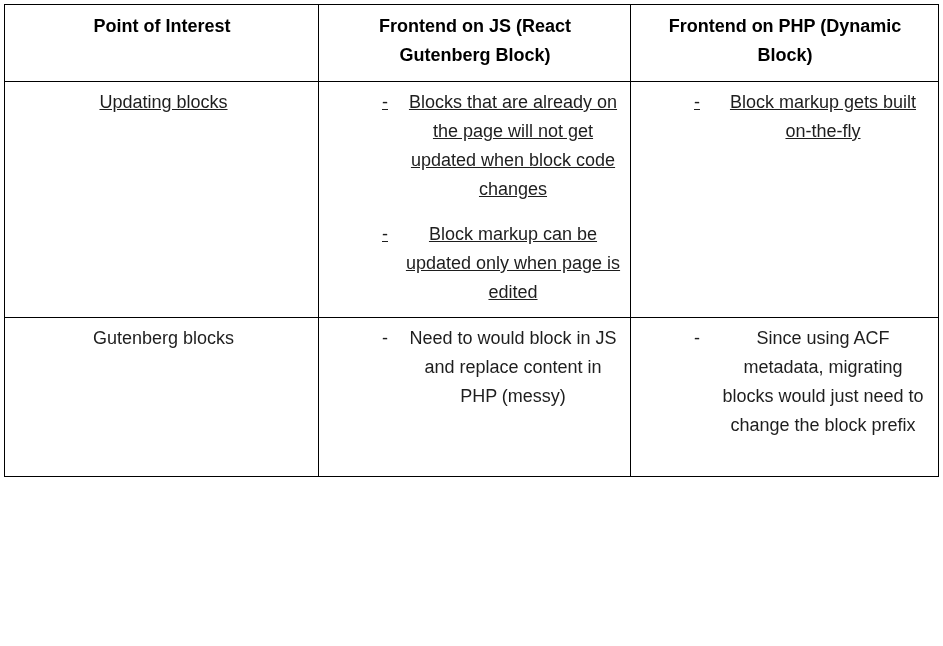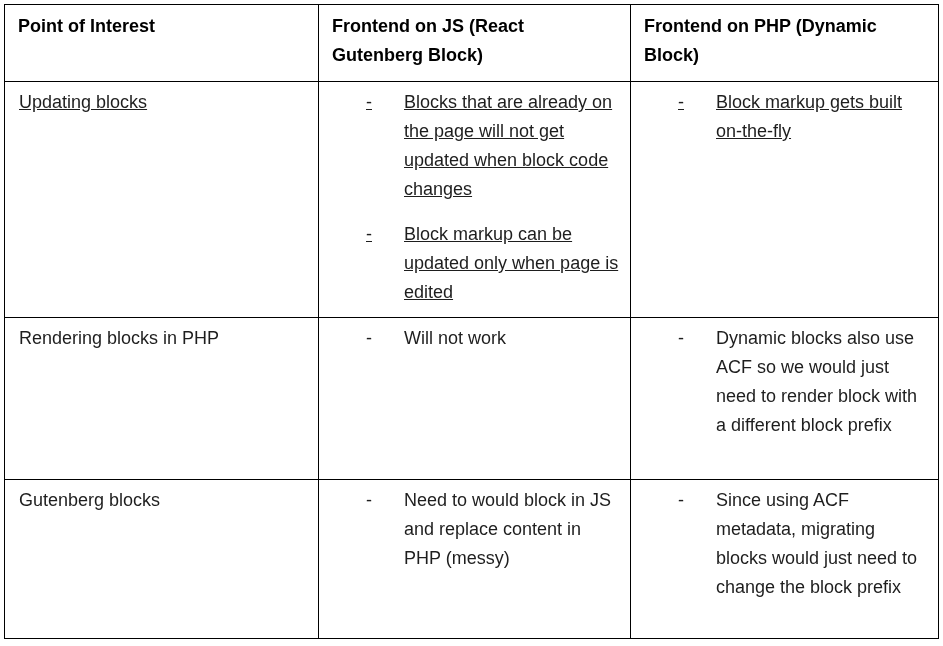--- a/index.html
+++ b/index.html
@@ -22,21 +22,21 @@
     width: 934px;
     border-collapse: collapse;
     table-layout: fixed;
   }
   col.c1 { width: 314px; }
   col.c2 { width: 312px; }
   col.c3 { width: 308px; }
   th, td {
     border: 1.5px solid #000000;
     vertical-align: top;
-    text-align: left;
+    text-align: center;
     font-size: 18px;
     line-height: 29px;
     box-sizing: border-box;
   }
   th {
     font-weight: bold;
     color: #000000;
     padding: 7px 12px 0 13px;
     height: 77px;
   }
@@ -94,35 +94,20 @@
           <span class="btext">Block markup can be updated only when page is edited</span>
         </div>
       </td>
       <td class="list-cell">
         <div class="bullet">
           <span class="dash">-</span>
           <span class="btext">Block markup gets built on-the-fly</span>
         </div>
       </td>
     </tr>
-    <tr class="r2">
-      <td class="point-cell">Rendering blocks in PHP</td>
-      <td class="list-cell">
-        <div class="bullet">
-          <span class="dash">-</span>
-          <span class="btext">Will not work</span>
-        </div>
-      </td>
-      <td class="list-cell">
-        <div class="bullet">
-          <span class="dash">-</span>
-          <span class="btext">Dynamic blocks also use ACF so we would just need to render block with a different block prefix</span>
-        </div>
-      </td>
-    </tr>
     <tr class="r3">
       <td class="point-cell">Gutenberg blocks</td>
       <td class="list-cell">
         <div class="bullet">
           <span class="dash">-</span>
           <span class="btext">Need to would block in JS and replace content in PHP (messy)</span>
         </div>
       </td>
       <td class="list-cell">
         <div class="bullet">

